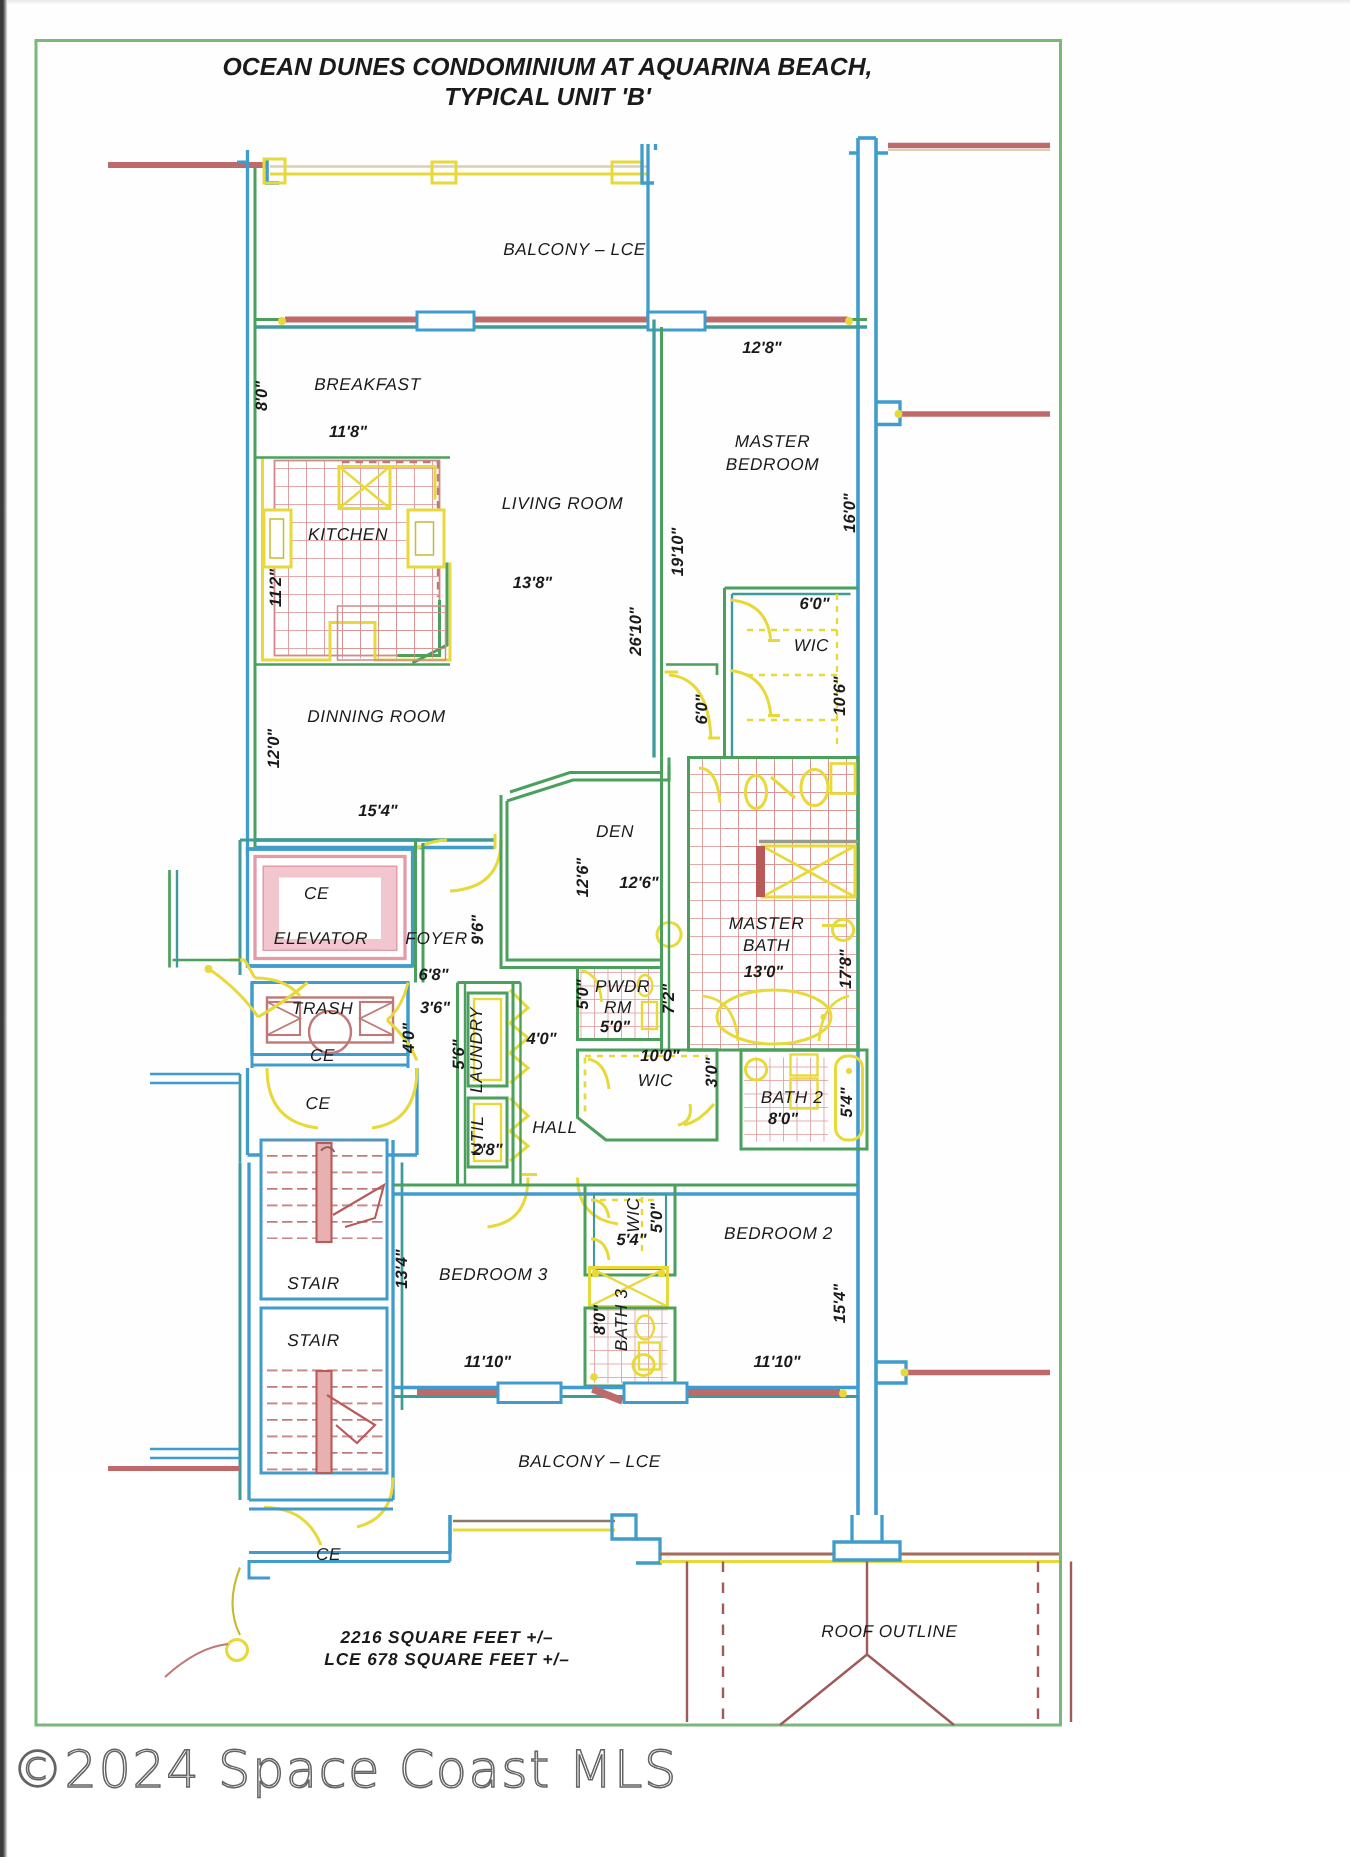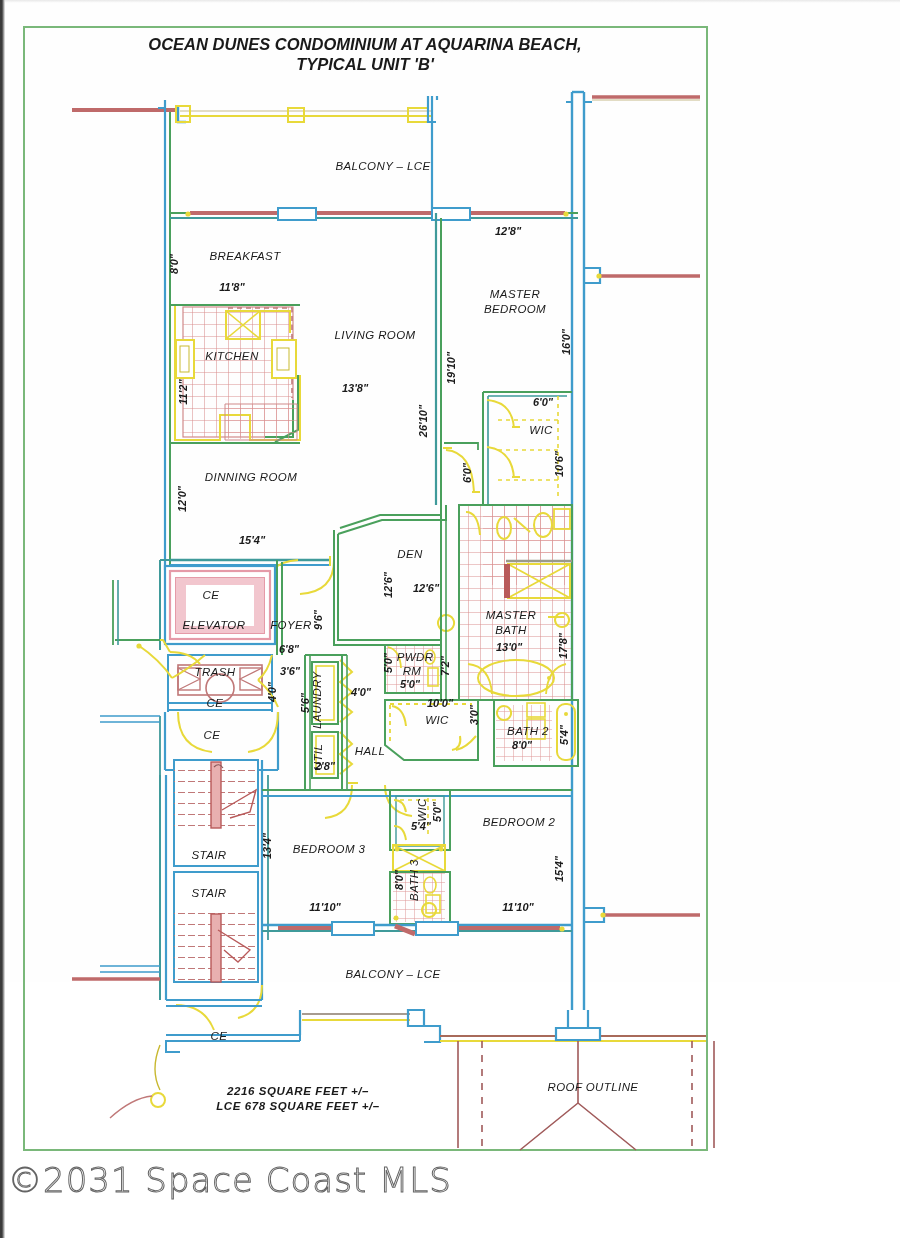--- a/index.html
+++ b/index.html
@@ -486,14 +486,14 @@
         <text x="518" y="911" text-anchor="middle" font-family="'Liberation Sans', sans-serif" font-size="11" font-style="italic" font-weight="bold" fill="#1a1a1a">11'10"</text>
         <text x="563" y="869" text-anchor="middle" font-family="'Liberation Sans', sans-serif" font-size="11" font-style="italic" font-weight="bold" fill="#1a1a1a" transform="rotate(-90 563 869)">15'4"</text>
       </g>
 
     <g>
       <text x="298" y="1095" font-family="'Liberation Sans', sans-serif" font-size="11.5" font-weight="bold" font-style="italic" text-anchor="middle" fill="#1a1a1a" letter-spacing="0.6">2216 SQUARE FEET +/–</text>
       <text x="298" y="1110" font-family="'Liberation Sans', sans-serif" font-size="11.5" font-weight="bold" font-style="italic" text-anchor="middle" fill="#1a1a1a" letter-spacing="0.6">LCE 678 SQUARE FEET +/–</text>
     </g>
   </svg>
 
-  <div class="watermark">©2031 Space Coast MLS</div>
+  <div class="watermark">©2024 Space Coast MLS</div>
 </div>
 
 </body></html>

